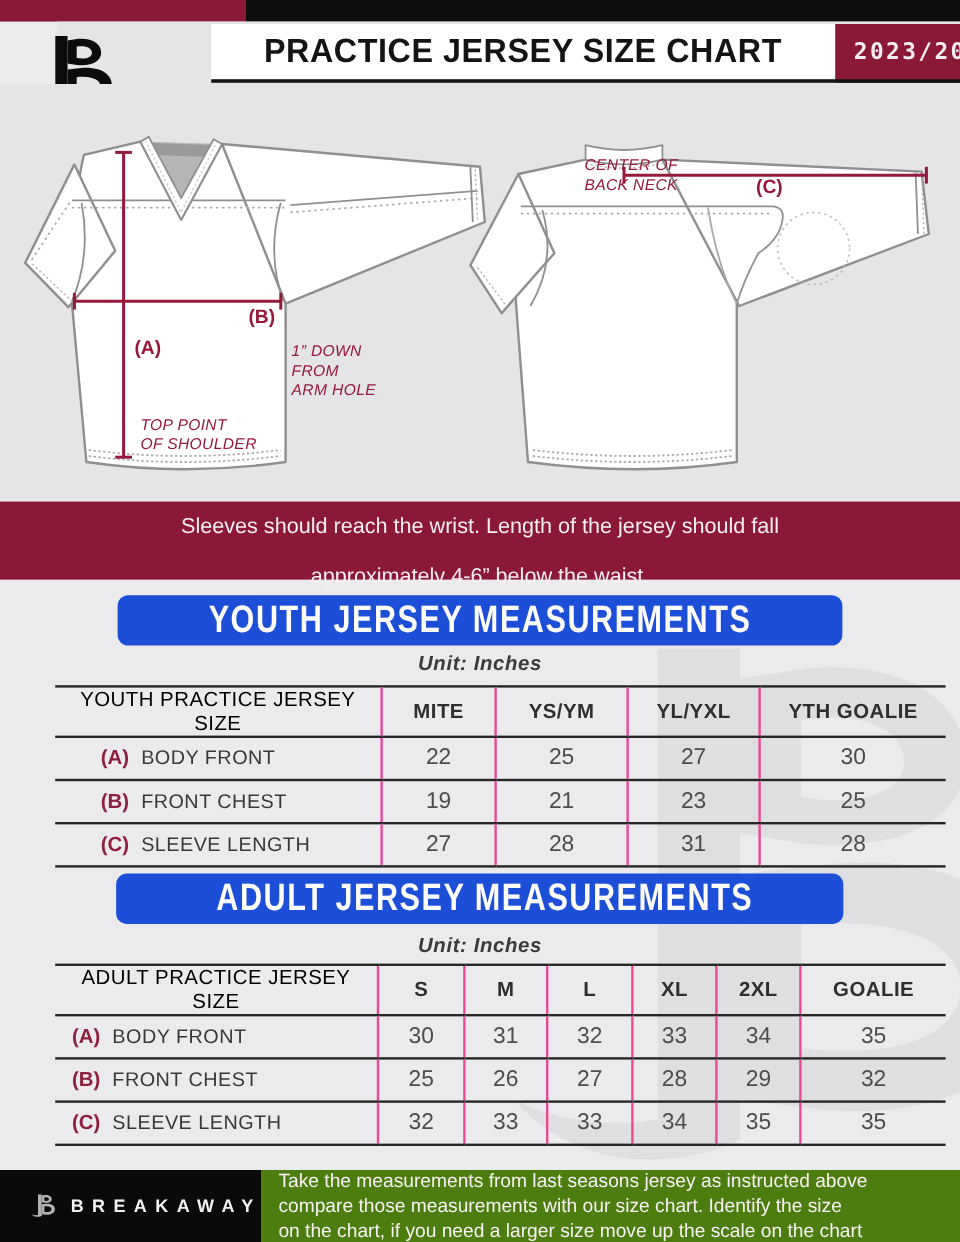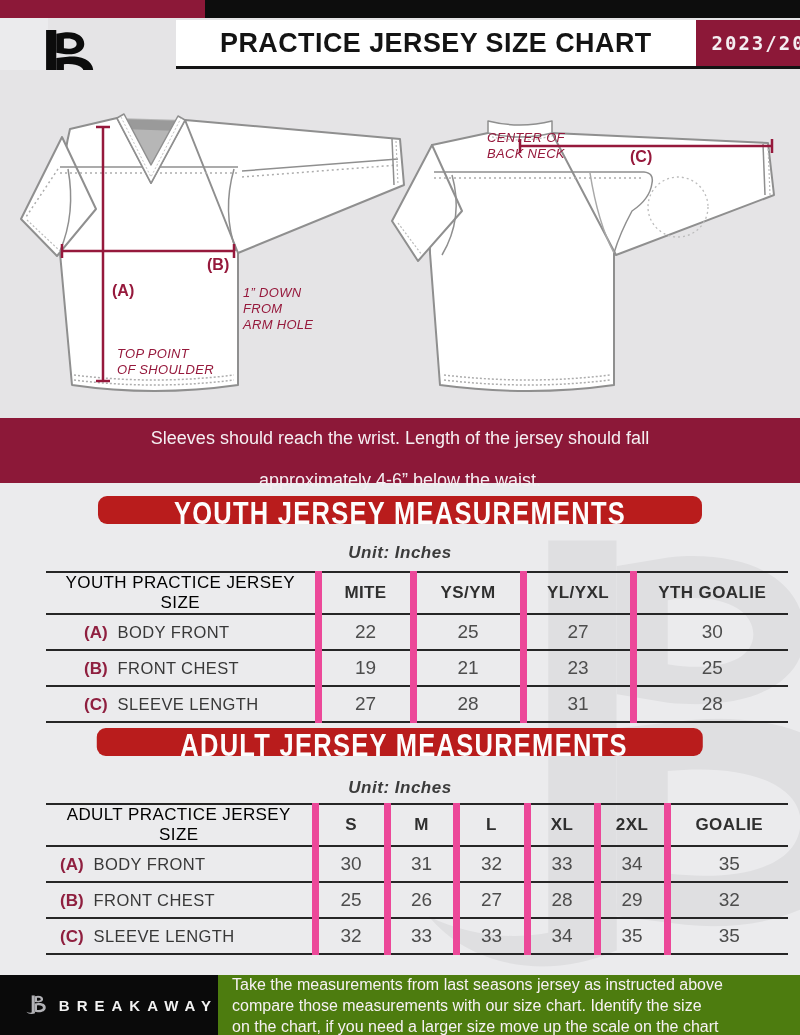--- a/index.html
+++ b/index.html
@@ -29,33 +29,33 @@
   .diag-label{position:absolute;color:#96193c;font-style:italic;font-size:13px;line-height:16px;
               letter-spacing:.3px;white-space:nowrap;margin-top:40px;}
   .diag-tag{position:absolute;color:#96193c;font-weight:bold;font-size:16px;font-style:normal;white-space:nowrap;}
 
   
   .notice{position:absolute;left:0;top:418px;width:800px;height:65px;background:#8c1838;
           display:flex;flex-direction:column;align-items:center;justify-content:center;}
   .notice div{color:#f5eff2;font-size:18px;line-height:26px;text-align:center;margin-top:16px;}
 
   
-  .pill{position:absolute;left:50%;transform:translateX(-50%);height:28px;background:#b91c1c;
-        border-radius:9px;display:flex;align-items:flex-start;justify-content:center;padding:0 36px;}
+  .pill{position:absolute;left:50%;transform:translateX(-50%);height:42px;background:#1d4ed8;
+        border-radius:9px;display:flex;align-items:center;justify-content:center;padding:0 36px;}
   .pill span{color:#fdfdfd;font-size:30px;font-weight:bold;letter-spacing:1.5px;white-space:nowrap;
              display:inline-block;transform:scale(.85,1.06);}
   .unit{position:absolute;left:0;width:800px;text-align:center;font-size:17px;font-style:italic;
         font-weight:bold;color:#3b3b3b;letter-spacing:.5px;}
 
   
   .tblwrap{position:absolute;left:46px;width:742px;}
   table.t{border-collapse:collapse;table-layout:fixed;width:742px;}
   .t th,.t td{padding:0;border-bottom:2px solid #262626;font-weight:normal;}
   .t tr.hd th{border-top:2px solid #262626;}
-  .t th:not(:first-child),.t td:not(:first-child){border-left:7px solid #ec4899;}
+  .t th:not(:first-child),.t td:not(:first-child){border-left:2px solid #ec4899;}
   .t tr.hd th{height:37px;font-size:17px;color:#000000;letter-spacing:.4px;text-align:center;}
   .t tr.hd th.sz{font-weight:bold;color:#2f2f2f;}
   .t td{height:34px;text-align:center;font-size:19px;color:#4d4d4d;}
   .t td.lbl{text-align:left;}
   .t td.lbl .tag{color:#8f1f3f;font-weight:bold;font-size:17px;}
   .t td.lbl .txt{color:#383838;font-size:16.5px;letter-spacing:.4px;margin-left:10px;}
   .yt td.lbl{padding-left:38px;}
   .ad td.lbl{padding-left:14px;}
 
   

